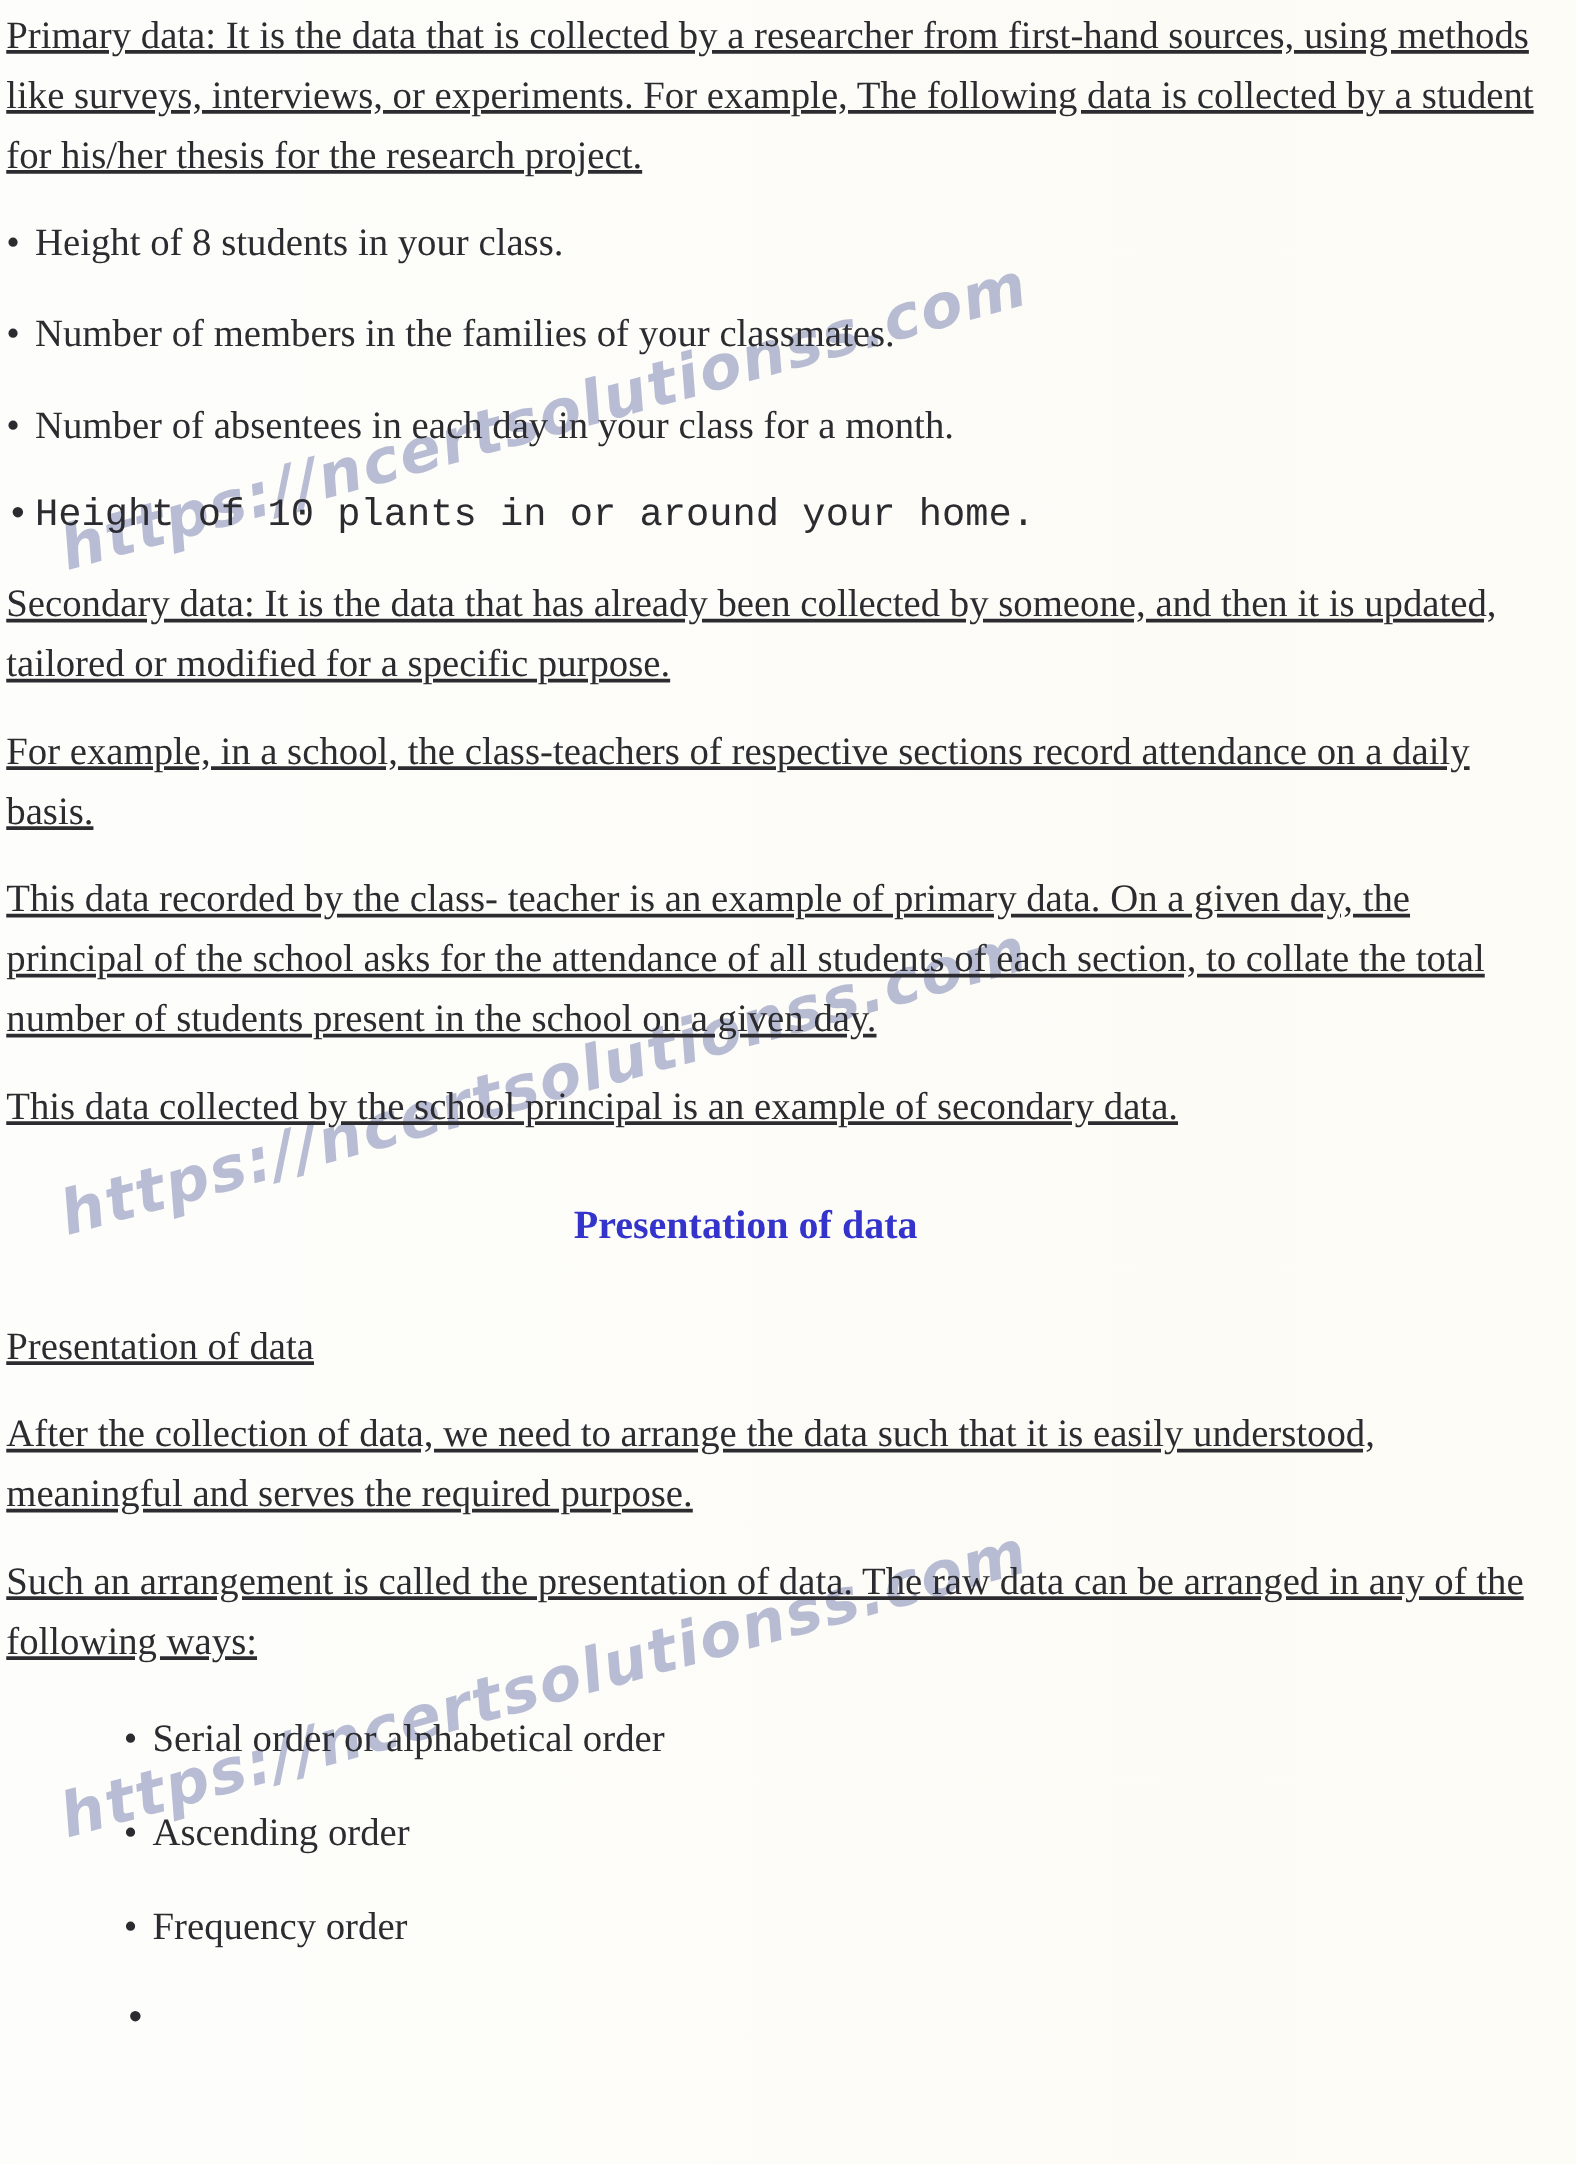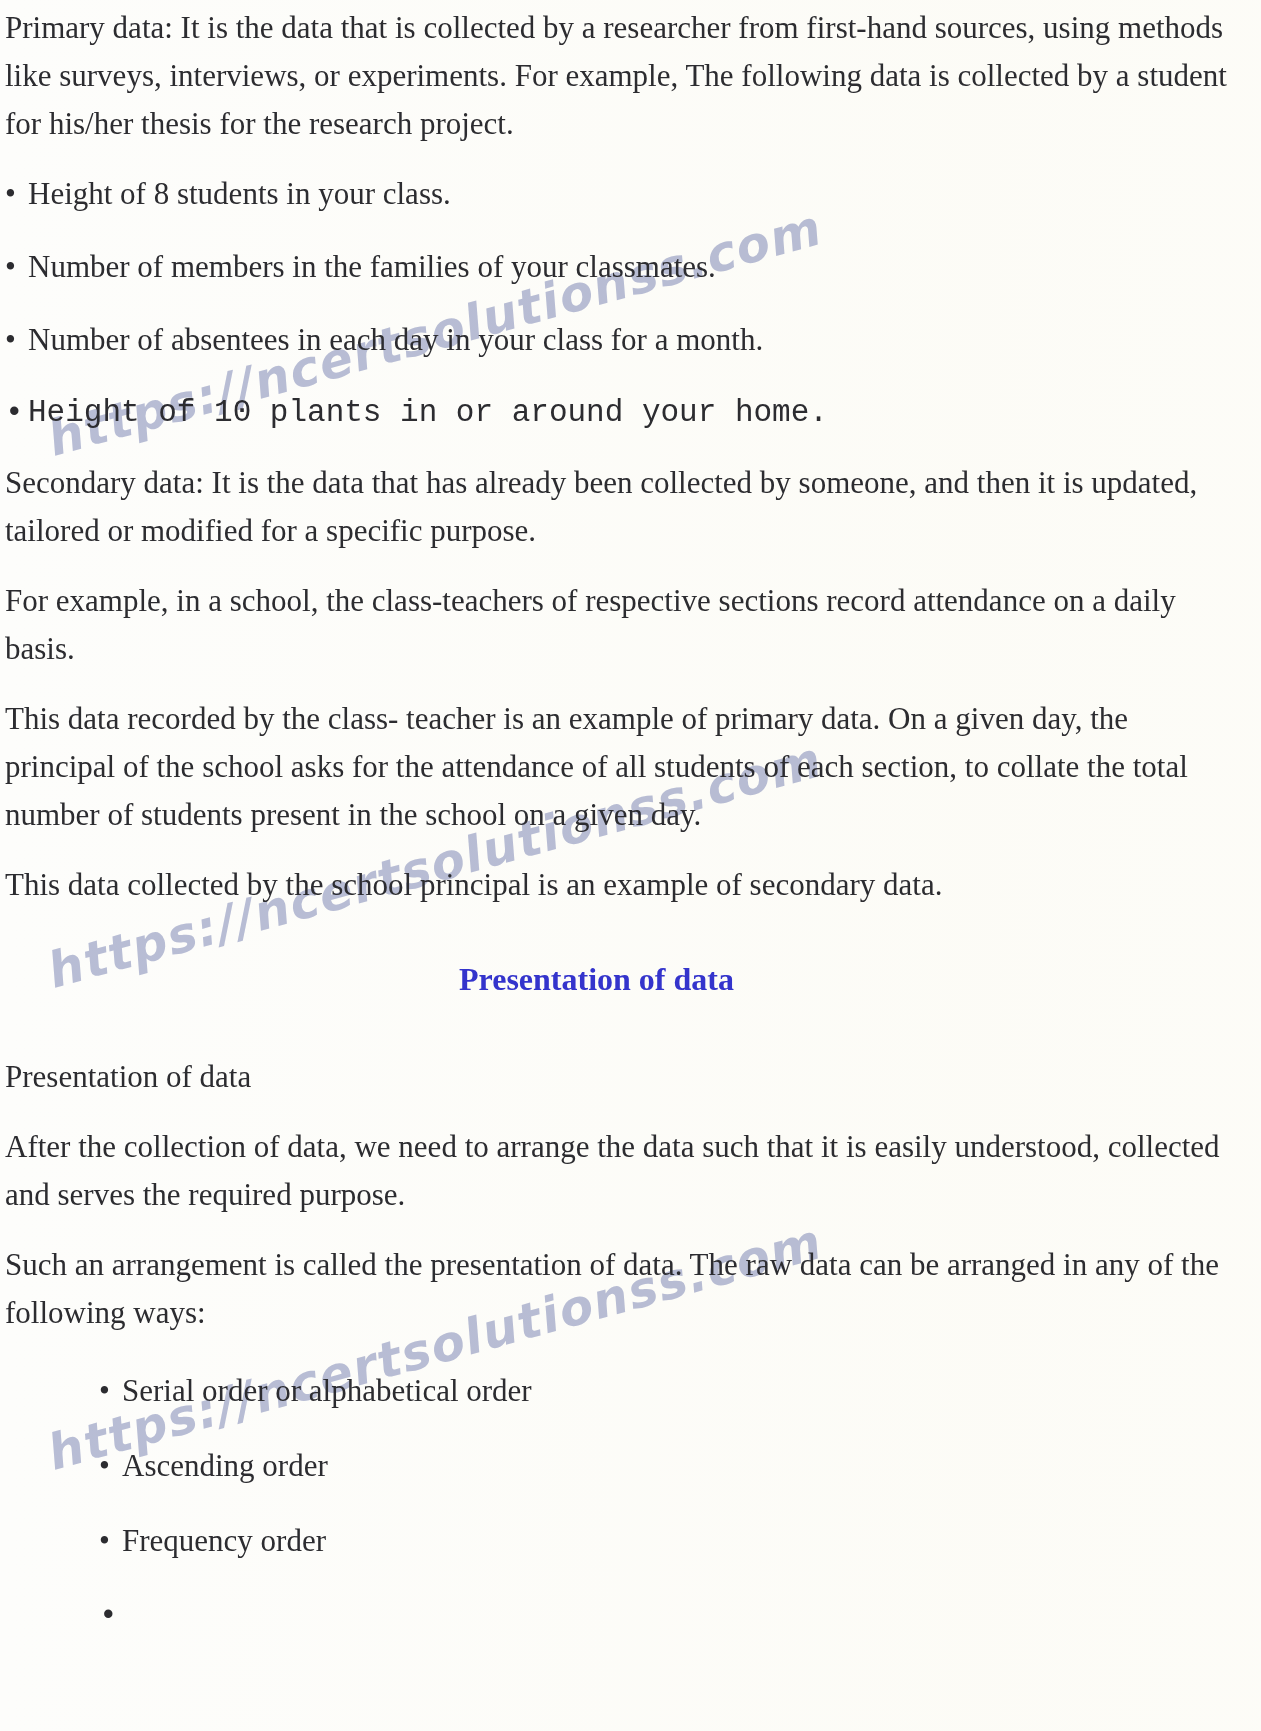--- a/index.html
+++ b/index.html
@@ -43,21 +43,21 @@
   .w3 { top: 1429px; }
   
   .content {
     position: relative;
     z-index: 2;
     padding: 4px 18px 0 5px;
     font-size: 31px;
     line-height: 48px;
     color: #2c2c30;
   }
-  .content p { margin: 22px 0; }
+  .content p { margin: 22px 0; text-decoration: underline; }
   .content p.p-first { margin-top: 0; }
   ul.bullets {
     list-style: none;
     margin: 14px 0 0 0;
     padding: 0;
   }
   ul.bullets li { margin: 0 0 25px 0; }
   ul.bullets li:last-child { margin-bottom: 0; font-family: Liberation Mono, monospace; }
   .bullet {
     display: inline-block;
@@ -108,21 +108,21 @@
     <p>For example, in a school, the class-teachers of respective sections record attendance on a daily basis.</p>
 
     <p>This data recorded by the class- teacher is an example of primary data. On a given day, the principal of the school asks for the attendance of all students of each section, to collate the total number of students present in the school on a given day.</p>
 
     <p>This data collected by the school principal is an example of secondary data.</p>
 
     <h2 class="section-heading">Presentation of data</h2>
 
     <p>Presentation of data</p>
 
-    <p>After the collection of data, we need to arrange the data such that it is easily understood, collected and serves the required purpose.</p>
+    <p>After the collection of data, we need to arrange the data such that it is easily understood, meaningful and serves the required purpose.</p>
 
     <p>Such an arrangement is called the presentation of data. The raw data can be arranged in any of the following ways:</p>
 
     <ul class="bullets level2">
       <li>
         <span class="bullet"></span><span>Serial order or alphabetical order</span>
       </li>
       <li>
         <span class="bullet"></span><span>Ascending order</span>
       </li>

